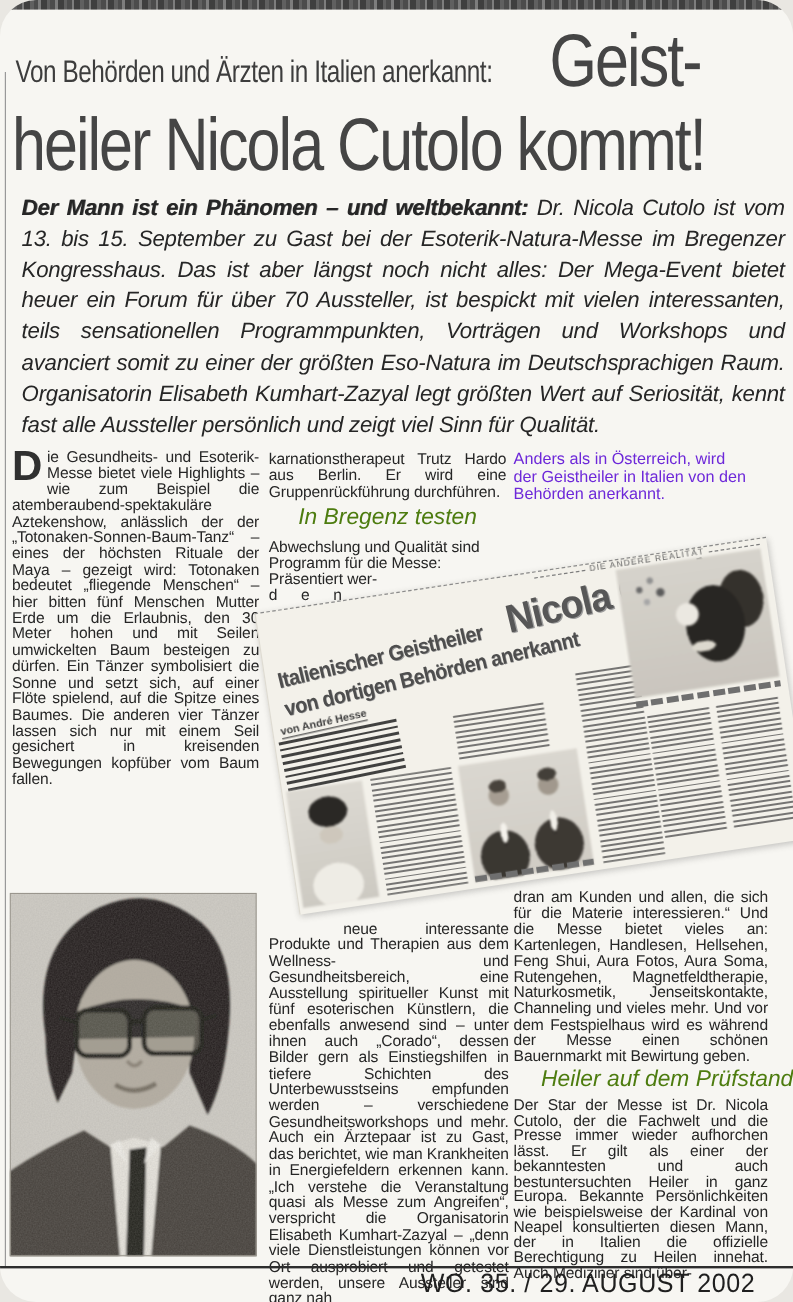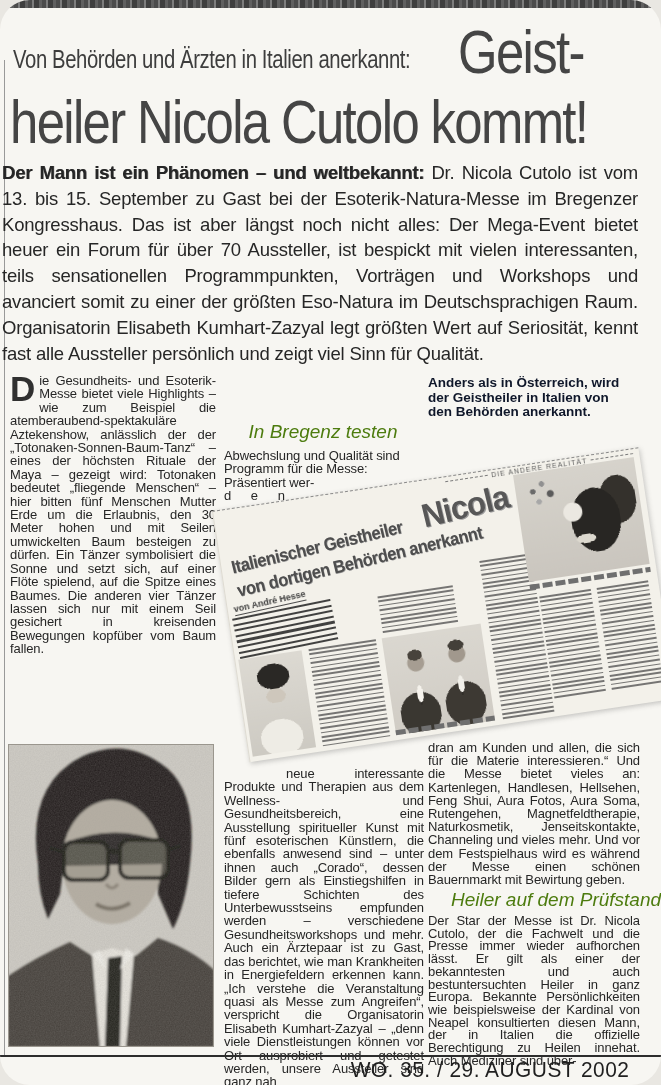--- a/index.html
+++ b/index.html
@@ -15,22 +15,22 @@
 
   
   .kicker{position:absolute;left:13px;top:44px;font-size:26px;font-weight:300;color:#3d3d3d;
     letter-spacing:-0.5px;transform:scaleX(0.78);transform-origin:left top;white-space:nowrap;}
   .head-big1{position:absolute;left:458px;top:16px;font-size:62px;font-weight:300;color:#454545;
     letter-spacing:-2px;transform:scaleX(0.82);transform-origin:left top;white-space:nowrap;}
   .head-big2{position:absolute;left:10px;top:86px;font-size:62px;font-weight:300;color:#454545;
     letter-spacing:-2px;transform:scaleX(0.82);transform-origin:left top;white-space:nowrap;}
 
   
-  .lead{position:absolute;left:2px;top:160px;width:636px;font-size:18.5px;line-height:25.8px;
-    text-align:justify;color:#262626;letter-spacing:-0.2px;}
+  .lead{position:absolute;left:18px;top:160px;width:636px;font-size:18.5px;line-height:25.8px;
+    font-style:italic;text-align:justify;color:#262626;letter-spacing:-0.2px;}
   .lead b{font-weight:700;text-shadow:0.6px 0 0 #6a6a6a;}
 
   
   .bodytxt{font-size:13px;line-height:13.4px;text-align:justify;letter-spacing:-0.1px;color:#262626;}
   .col-heading{font-style:italic;font-size:19px;line-height:22px;text-align:center;color:#4d7c0f;}
   .dropcap{float:left;font-size:35px;line-height:26px;font-weight:700;padding:2px 4px 0 0;color:#303030;}
 
   .pos{position:absolute;}
 
   
@@ -142,30 +142,31 @@
         <path d="M84,210 L104,204 L126,210 L118,303 L92,303 Z" fill="#e9e6df"></path>
         <path d="M100,214 L114,212 L112,303 L97,303 Z" fill="#24221f"></path>
         <path d="M84,210 L98,226 L92,206 Z" fill="#f1efe9"></path>
         <path d="M126,210 L112,226 L118,204 Z" fill="#f1efe9"></path>
       </g>
       <rect width="206" height="303" filter="url(#grain)"></rect>
       <rect x="0.5" y="0.5" width="205" height="302" fill="none" stroke="#9a968e" stroke-width="1"></rect>
     </svg>
   </div>
 
+  <div class="pos bodytxt" style="left:224px;top:376px;width:198px;">karnationstherapeut Trutz Hardo aus Berlin. Er wird eine Gruppenrückführung durchführen.</div>
   <div class="pos col-heading" style="left:224px;top:421px;width:198px;">In Bregenz testen</div>
   <div class="pos bodytxt nowrap-lines" style="left:224px;top:449px;width:198px;text-align:left;">
     <div>Abwechslung und Qualität sind</div>
     <div>Programm für die Messe:</div>
     <div>Präsentiert wer-</div>
     <div class="spaced">d e n</div>
   </div>
   <div class="pos bodytxt" style="left:224px;top:767px;width:200px;text-indent:62px;">neue interessante Produkte und Therapien aus dem Wellness- und Gesundheitsbereich, eine Ausstellung spiritueller Kunst mit fünf esoterischen Künstlern, die ebenfalls anwesend sind – unter ihnen auch „Corado“, dessen Bilder gern als Einstiegshilfen in tiefere Schichten des Unterbewusstseins empfunden werden – verschiedene Gesundheitsworkshops und mehr. Auch ein Ärztepaar ist zu Gast, das berichtet, wie man Krankheiten in Energiefeldern erkennen kann. „Ich verstehe die Veranstaltung quasi als Messe zum Angreifen“, verspricht die Organisatorin Elisabeth Kumhart-Zazyal – „denn viele Dienstleistungen können vor Ort ausprobiert und getestet werden, unsere Aussteller sind ganz nah</div>
 
-  <div class="pos" style="left:428px;top:376px;width:196px;font-size:13.5px;line-height:14.6px;font-weight:700;color:#0f172a;">Anders als in Österreich, wird der Geistheiler in Italien von den Behörden anerkannt.</div>
+  <div class="pos" style="left:428px;top:376px;width:196px;font-size:13.5px;line-height:14.6px;font-weight:400;color:#6d28d9;">Anders als in Österreich, wird der Geistheiler in Italien von den Behörden anerkannt.</div>
   <div class="pos bodytxt" style="left:428px;top:741px;width:212px;line-height:13.2px;">dran am Kunden und allen, die sich für die Materie interessieren.“ Und die Messe bietet vieles an: Kartenlegen, Handlesen, Hellsehen, Feng Shui, Aura Fotos, Aura Soma, Rutengehen, Magnetfeldtherapie, Naturkosmetik, Jenseitskontakte, Channeling und vieles mehr. Und vor dem Festspielhaus wird es während der Messe einen schönen Bauernmarkt mit Bewirtung geben.</div>
   <div class="pos col-heading" style="left:450px;top:889px;width:212px;">Heiler auf dem Prüfstand</div>
   <div class="pos bodytxt" style="left:428px;top:915px;width:212px;line-height:12.7px;">Der Star der Messe ist Dr. Nicola Cutolo, der die Fachwelt und die Presse immer wieder aufhorchen lässt. Er gilt als einer der bekanntesten und auch bestuntersuchten Heiler in ganz Europa. Bekannte Persönlichkeiten wie beispielsweise der Kardinal von Neapel konsultierten diesen Mann, der in Italien die offizielle Berechtigung zu Heilen innehat. Auch Mediziner sind über-</div>
 
   <div class="clipping">
     <div class="clip-meta">
       <div class="dash"></div>
       <div class="label">DIE ANDERE REALITÄT</div>
       <div class="dash"></div>
     </div>

